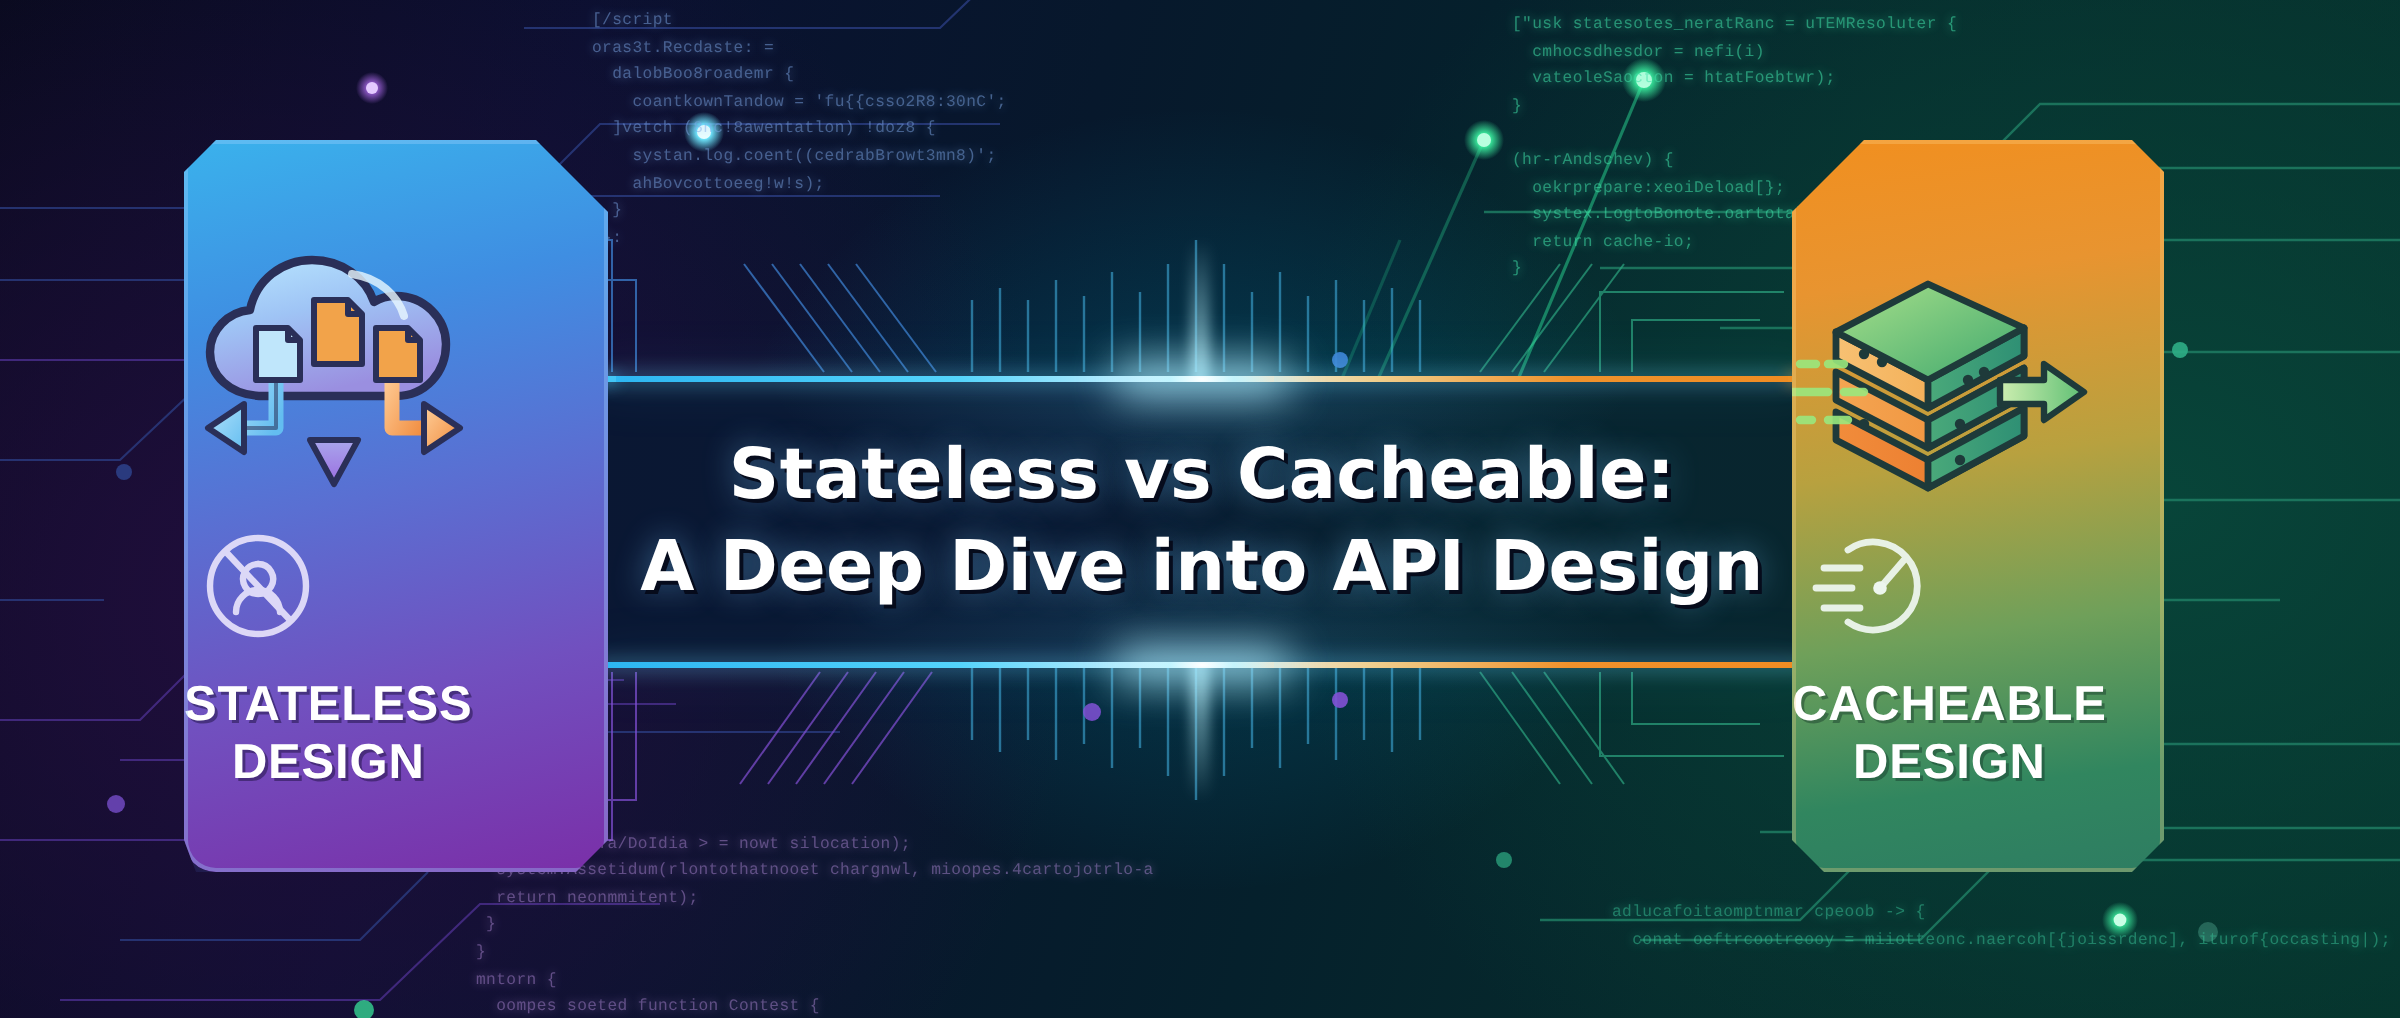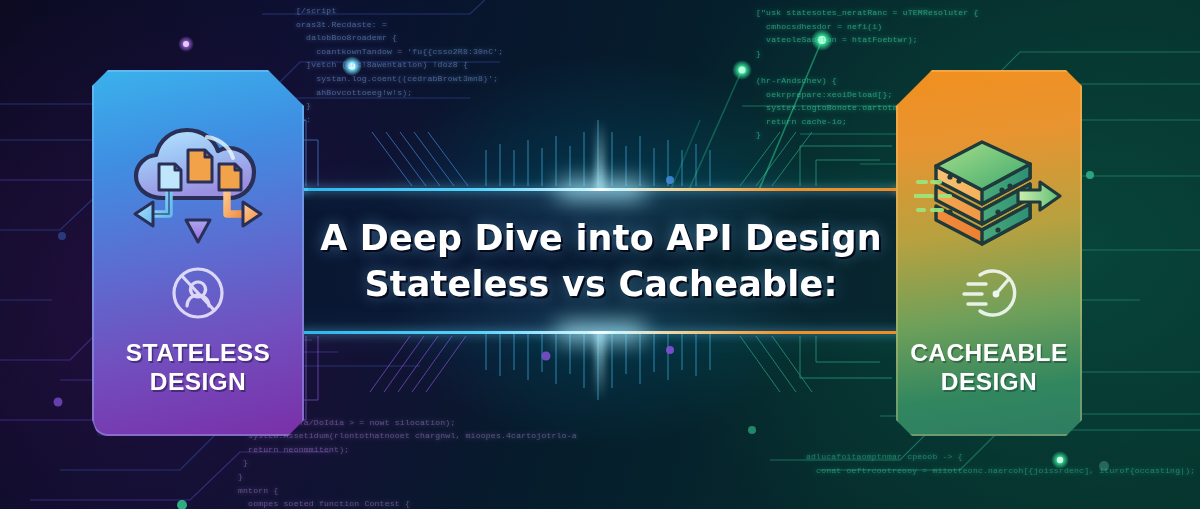--- a/index.html
+++ b/index.html
@@ -76,21 +76,21 @@
     color:#ffffff;
     font-family:"DejaVu Sans", sans-serif;
     font-weight:700; font-size:35px; letter-spacing:.2px;
     line-height:44px; white-space:nowrap;
     text-shadow: 2px 2px 0 rgba(5,10,25,.95), 0 0 16px rgba(120,200,255,.45);
   }
 
   
   .card {
     position:absolute;
-    display:flex; flex-direction:column; align-items:center;
+    display:flex; flex-direction:column; align-items:flex-start;
     overflow:hidden;
   }
   .card-left {
     left:92px; top:70px; width:212px; height:366px;
     background:linear-gradient(168deg,#3ab2ec 0%,#3f8ee2 24%,#5a6fd2 48%,#7150bf 72%,#7a2fa8 100%);
     border-radius:16px;
     clip-path: polygon(0 16px, 0 calc(100% - 16px), 6px 100%, calc(100% - 16px) 100%, 100% calc(100% - 16px), 100% 36px, 176px 0, 16px 0);
     box-shadow:0 0 26px rgba(90,120,230,.40);
   }
   .card-right {
@@ -330,22 +330,22 @@
   <div class="center-beam"></div>
   <div class="center-panel"></div>
   <div class="panel-edge top"></div>
   <div class="panel-edge bot"></div>
   <div class="edge-hot top"></div>
   <div class="edge-hot bot"></div>
   <div class="connector-l"></div>
   <div class="connector-r"></div>
 
   <div class="title-wrap">
+    <div class="title-line">Stateless vs Cacheable:</div>
     <div class="title-line">A Deep Dive into API Design</div>
-    <div class="title-line">Stateless vs Cacheable:</div>
   </div>
 
   <div class="card card-left">
     <div class="card-ring"></div>
 
     <svg class="card-icon-main" viewBox="0 0 150 132" xmlns="http://www.w3.org/2000/svg">
       <defs>
         <linearGradient id="cloudG" x1="0" y1="0" x2=".4" y2="1">
           <stop offset="0" stop-color="#b8e6ff"></stop>
           <stop offset=".45" stop-color="#9fc4f5"></stop>

